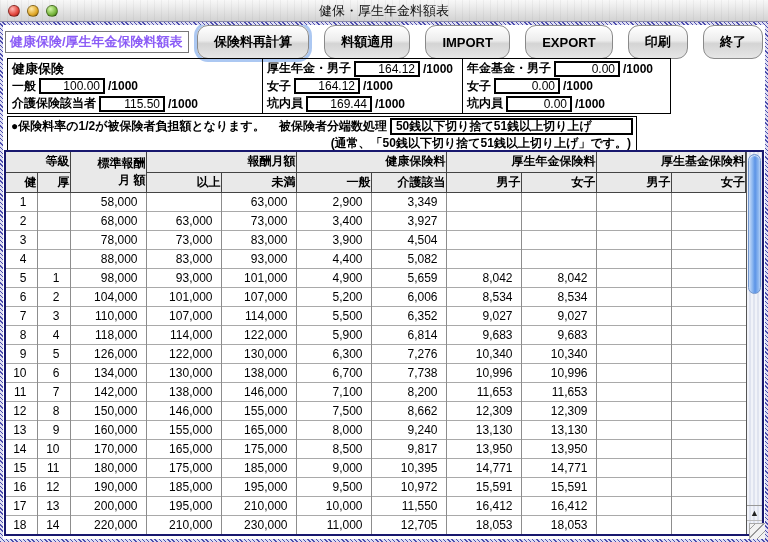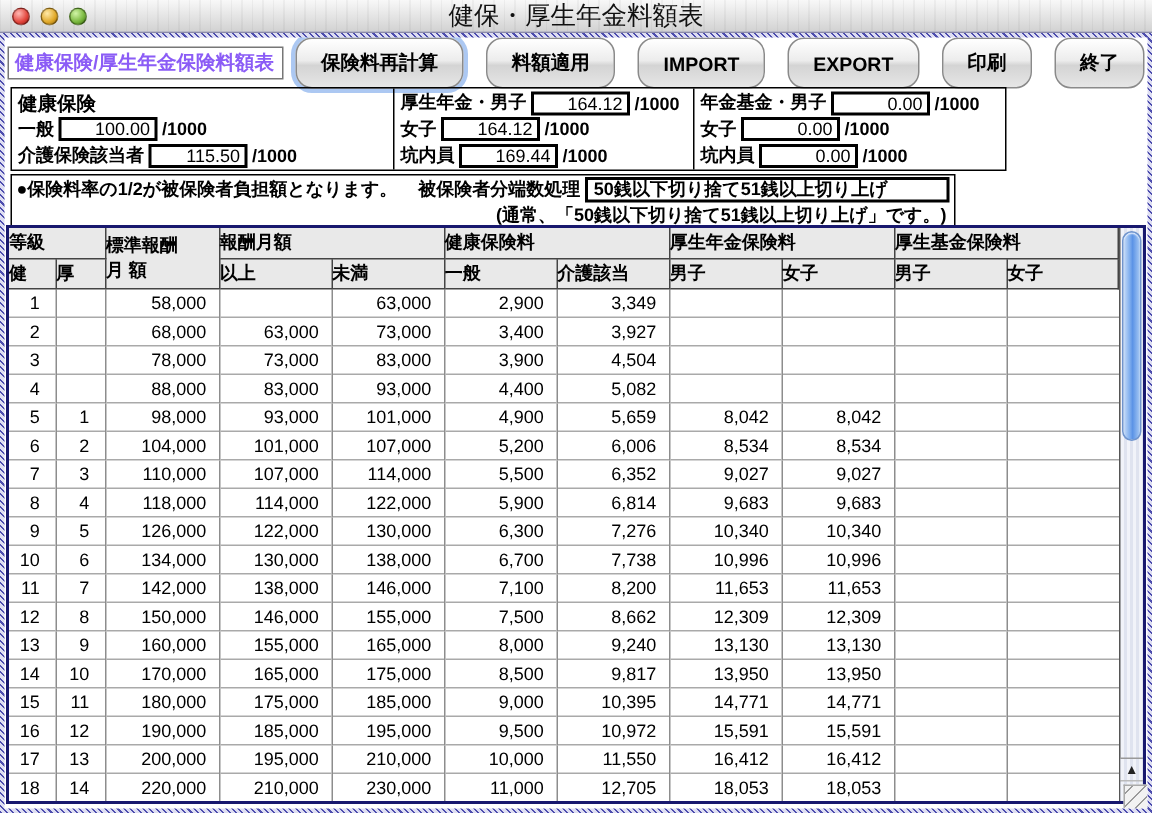--- a/index.html
+++ b/index.html
@@ -15,21 +15,21 @@
       repeating-linear-gradient(90deg, rgba(0,0,0,0.04) 0 1px, transparent 1px 7px),
       linear-gradient(#f8f8f8, #d2d2d2);
     border-bottom:1px solid #8a8aa8;
     display:flex; align-items:center;
   }
   .traffic { position:absolute; left:8px; top:5px; display:flex; gap:7px; }
   .light { width:12px; height:12px; border-radius:50%; border:1px solid rgba(0,0,0,.35); }
   .light.red    { background:radial-gradient(circle at 35% 30%, #ffb9b4, #e2453c 60%, #8e1710); }
   .light.yellow { background:radial-gradient(circle at 35% 30%, #ffe9a8, #e0a828 60%, #8a5f07); }
   .light.green  { background:radial-gradient(circle at 35% 30%, #d2f5a8, #77b63c 60%, #35620a); }
-  .title-text { flex:1; text-align:center; font-size:17px; color:#111; }
+  .title-text { flex:1; text-align:center; font-size:13px; color:#111; }
 
   
   .window-body {
     position:absolute; top:22px; left:0; width:768px; height:520px;
     background:repeating-linear-gradient(45deg, #4d4dae 0 1px, #dedef2 1px 3px);
     padding:3px;
   }
   .content { position:relative; width:100%; height:100%; background:#fff; overflow:hidden; }
 
   
@@ -78,21 +78,21 @@
   .notice-roundbox { flex:1; height:17px; border:2px solid #000; background:#fff;
     display:flex; align-items:center; padding:0 4px; white-space:nowrap; overflow:hidden; }
   .notice-line2 { height:16px; text-align:right; padding-right:2px; white-space:nowrap; }
 
   
   .table-wrap { position:absolute; top:125px; left:1px; width:760px; height:386px;
     border:2px solid #18186e; background:#fff; }
   table { border-collapse:collapse; table-layout:fixed; width:740px; }
   thead th {
     background:#e9e9e9; border:1px solid #444; font-size:12px; font-weight:bold;
-    height:20px; text-align:left; color:#000; padding:0;
+    height:20px; text-align:right; color:#000; padding:0;
   }
   thead tr:first-child th { border-top:none; }
   thead th:first-child { border-left:none; }
   tbody td {
     height:19px; font-size:12px; color:#000; background:#fff;
     border-left:1px solid #8d8d8d; border-top:1px solid #a9a9a9; padding:0;
     overflow:hidden; white-space:nowrap;
   }
   tbody tr:first-child td { border-top:1px solid #444; }
   tbody td:first-child { border-left:none; }

